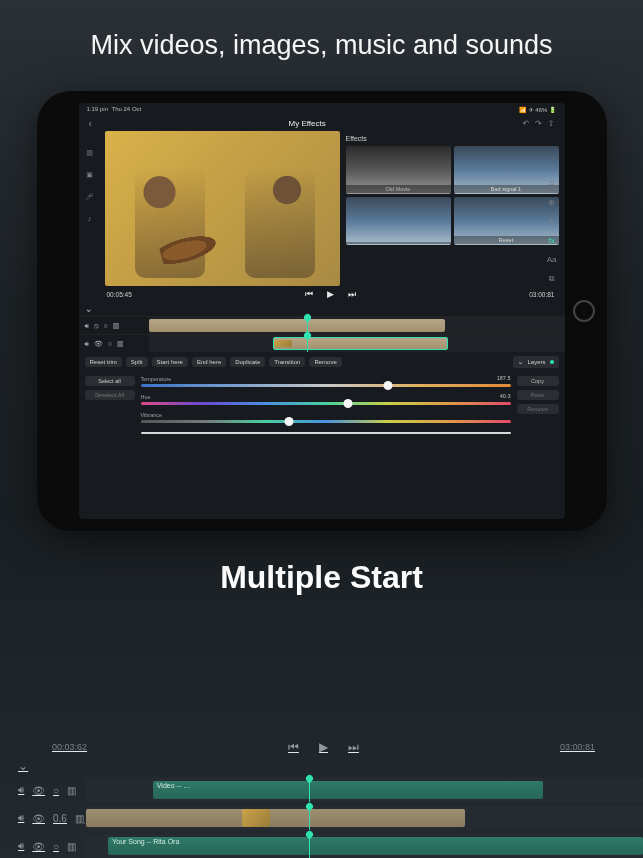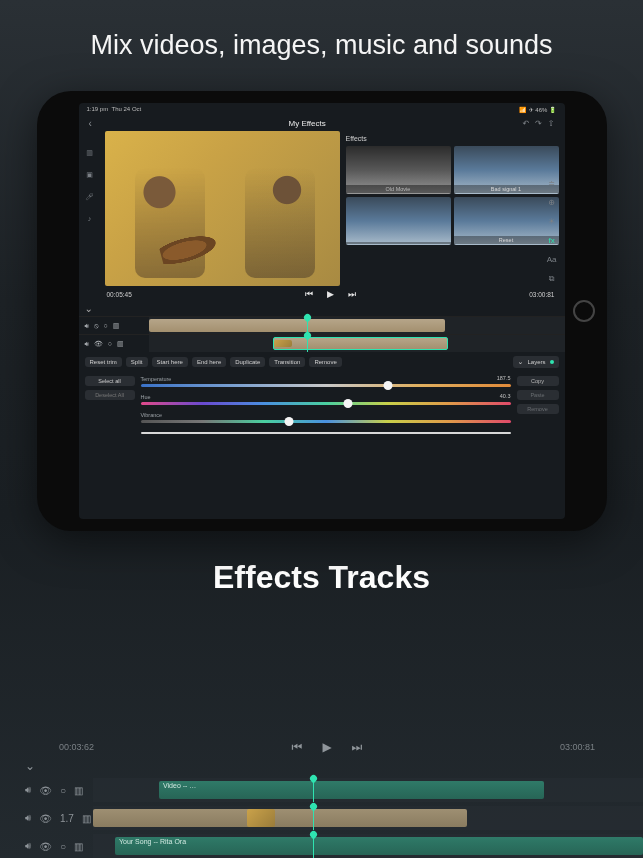--- a/index.html
+++ b/index.html
@@ -78,21 +78,21 @@
   .grad-temp { background: linear-gradient(90deg,#3a72c8,#7aa0d0,#c8c8c8,#e0b060,#e08a3a); }
   .grad-hue { background: linear-gradient(90deg,#e04a8a,#6a4ad0,#4a90e0,#4ad0a0,#c8d04a,#e09a4a,#e04a6a); }
   .grad-vib { background: linear-gradient(90deg,#555,#777,#4ad0a0,#4a90e0,#c8d04a,#e09a4a,#e04a6a); }
   .extra-slider { height:2px; background:#d8d8d8; border-radius:1px; position:relative; margin-top:2px; }
   .extra-slider .knob { top:-3px; }
   .actcol { width:42px; display:flex; flex-direction:column; gap:4px; }
   .actcol .abtn { background:#2a2e33; border-radius:3px; font-size:5.5px; text-align:center; padding:2px 0; color:#b8b8b8; }
   .actcol .abtn.dim { color:#6a6e72; }
 
   
-  .ghost-section { position:absolute; left:11px; right:0; bottom:0; height:130px; padding-top:10px; }
+  .ghost-section { position:absolute; left:4px; right:0; bottom:0; height:130px; padding-top:10px;text-decoration:underline; }
   .ghost-section .transport { color:#7a8085; font-size:9px; padding: 2px 48px; }
   .ghost-section .transport .ctrls { font-size:12px; gap:20px; color:#8f959a; }
   .ghost-track { display:flex; align-items:center; height:24px; margin-top:4px; }
   .ghost-track .ctrl { width:82px; display:flex; gap:8px; align-items:center; padding-left:14px; color:#8d9398; font-size:10px; }
   .ghost-track .lane { flex:1; position:relative; height:100%; background:rgba(40,46,51,.5); }
   .gclip { position:absolute; top:3px; bottom:3px; border-radius:2px; }
   .gclip.green { background: linear-gradient(#2f7a68,#276556); }
   .gclip.beige { background: linear-gradient(#9e8f72,#8a7c60); }
   .gclip.thumb { width:28px; background: linear-gradient(135deg,#caa24a,#9a7c3a); }
   .gclip .lab { font-size:7px; color:#d0e8e0; padding:1px 4px; }
@@ -254,21 +254,21 @@
       <div class="actcol">
         <div class="abtn">Copy</div>
         <div class="abtn dim">Paste</div>
         <div class="abtn dim">Remove</div>
       </div>
     </div>
 
   </div>
 </div>
 
-<div class="headline2">Effects Tracks</div>
+<div class="headline2">Multiple Start</div>
 
 <div class="ghost-section">
   <div class="transport">
     <span>00:03:62</span>
     <div class="ctrls">
       <span>⏮</span>
       <span>▶</span>
       <span>⏭</span>
     </div>
     <span>03:00:81</span>
@@ -288,21 +288,21 @@
           <div class="lab">Video -- …</div>
         </div>
       <div class="playhead" style="left:40%;"></div>
     </div>
   </div>
 
   <div class="ghost-track">
     <div class="ctrl">
       <span>🔊︎</span>
       <span>👁︎</span>
-      <span>1.7</span>
+      <span>0.6</span>
       <span>▥</span>
     </div>
     <div class="lane">
       <div class="gclip beige" style="left:0; width:68%;"></div>
       <div class="gclip thumb" style="left:28%;"></div>
       <div class="playhead" style="left:40%;"></div>
     </div>
   </div>
 
   <div class="ghost-track">

